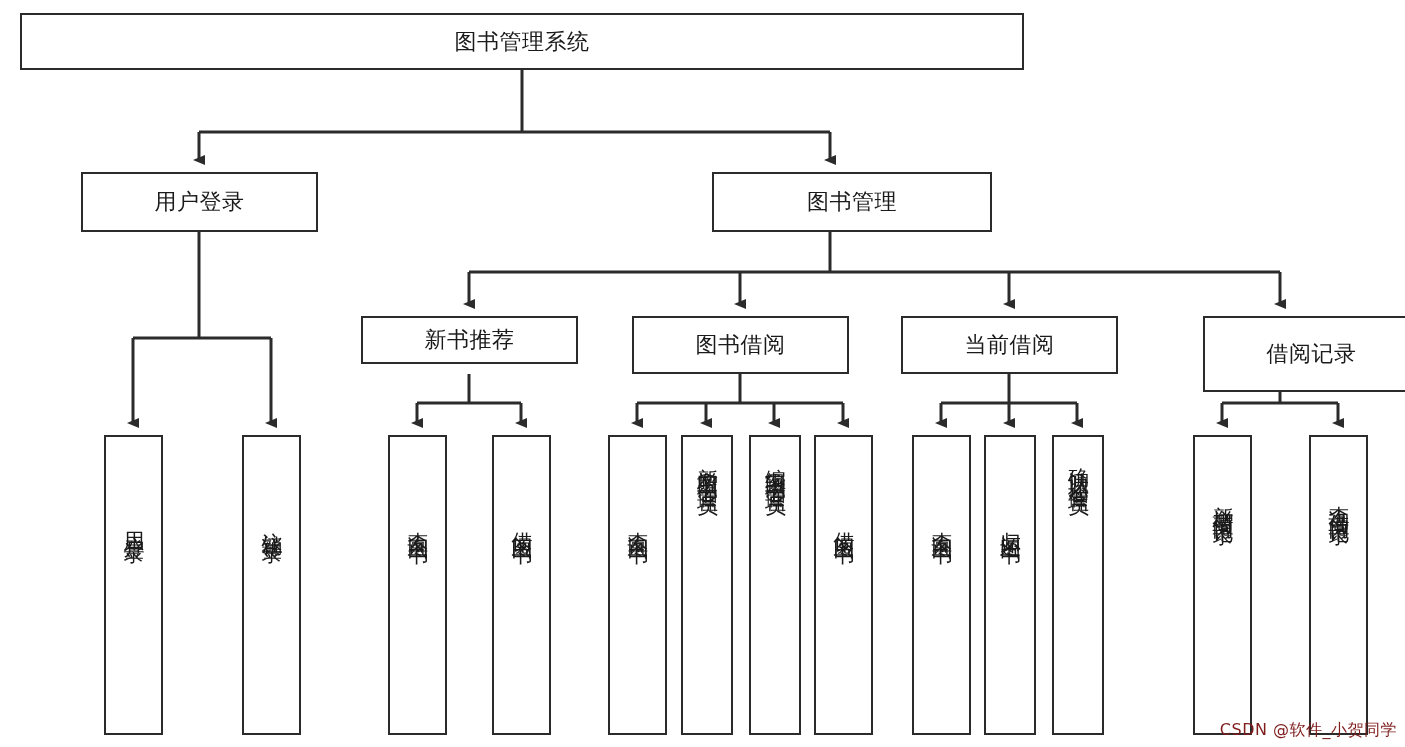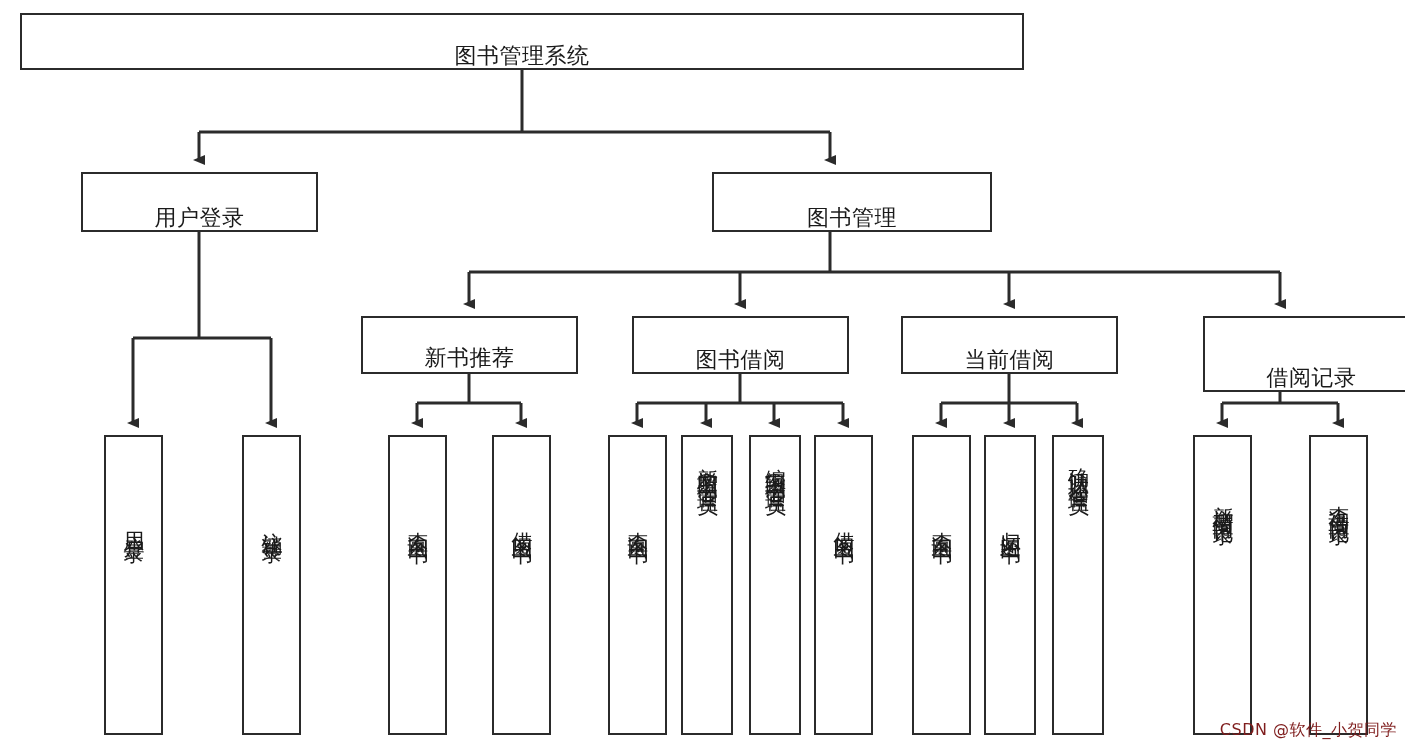--- a/index.html
+++ b/index.html
@@ -22,21 +22,21 @@
     width: 1405px;
     height: 747px;
     pointer-events: none;
   }
   .node {
     position: absolute;
     box-sizing: border-box;
     background: #ffffff;
     border: 2px solid #2b2b2b;
     display: flex;
-    align-items: flex-end;
+    align-items: center;
     justify-content: center;
     color: #1a1a1a;
     z-index: 2;
   }
   .node .label {
     font-size: 22px;
     line-height: 1.15;
     letter-spacing: 0.5px;
     white-space: nowrap;
     text-align: center;
@@ -133,21 +133,21 @@
     <span class="label">图书管理系统</span>
   </div>
 
   <div class="node" style="left:81px; top:172px; width:237px; height:60px;">
     <span class="label">用户登录</span>
   </div>
   <div class="node" style="left:712px; top:172px; width:280px; height:60px;">
     <span class="label">图书管理</span>
   </div>
 
-  <div class="node" style="left:361px; top:316px; width:217px; height:58px;font-family:Liberation Mono, monospace;">
+  <div class="node" style="left:361px; top:316px; width:217px; height:48px;">
     <span class="label">新书推荐</span>
   </div>
   <div class="node" style="left:901px; top:316px; width:217px; height:58px;">
     <span class="label">当前借阅</span>
   </div>
   <div class="node" style="left:632px; top:316px; width:217px; height:58px;">
     <span class="label">图书借阅</span>
   </div>
   <div class="node" style="left:1203px; top:316px; width:217px; height:76px;">
     <span class="label">借阅记录</span>

